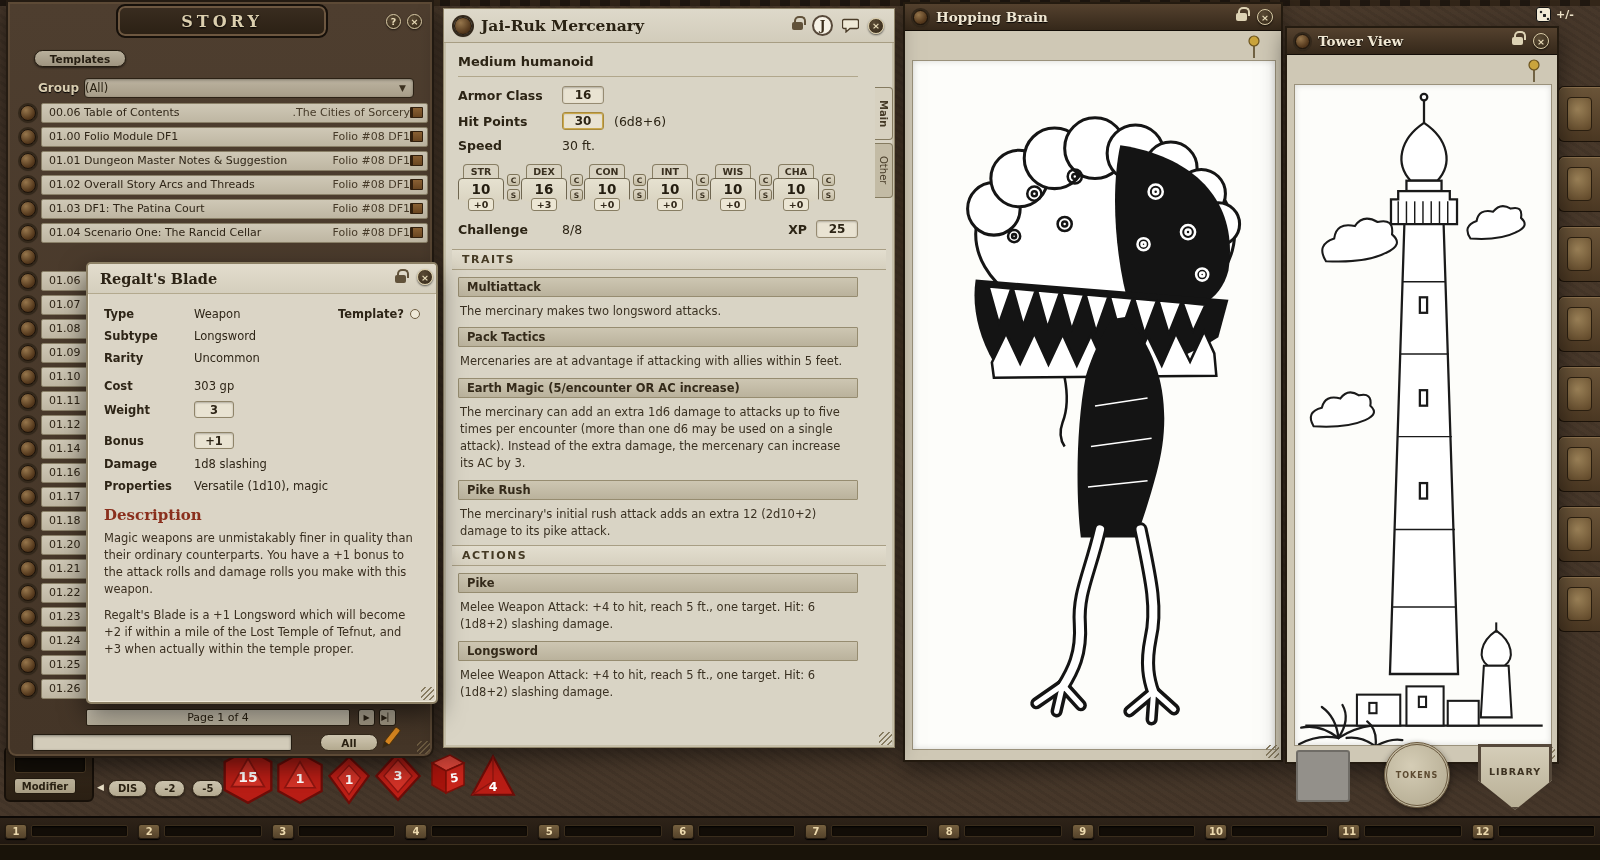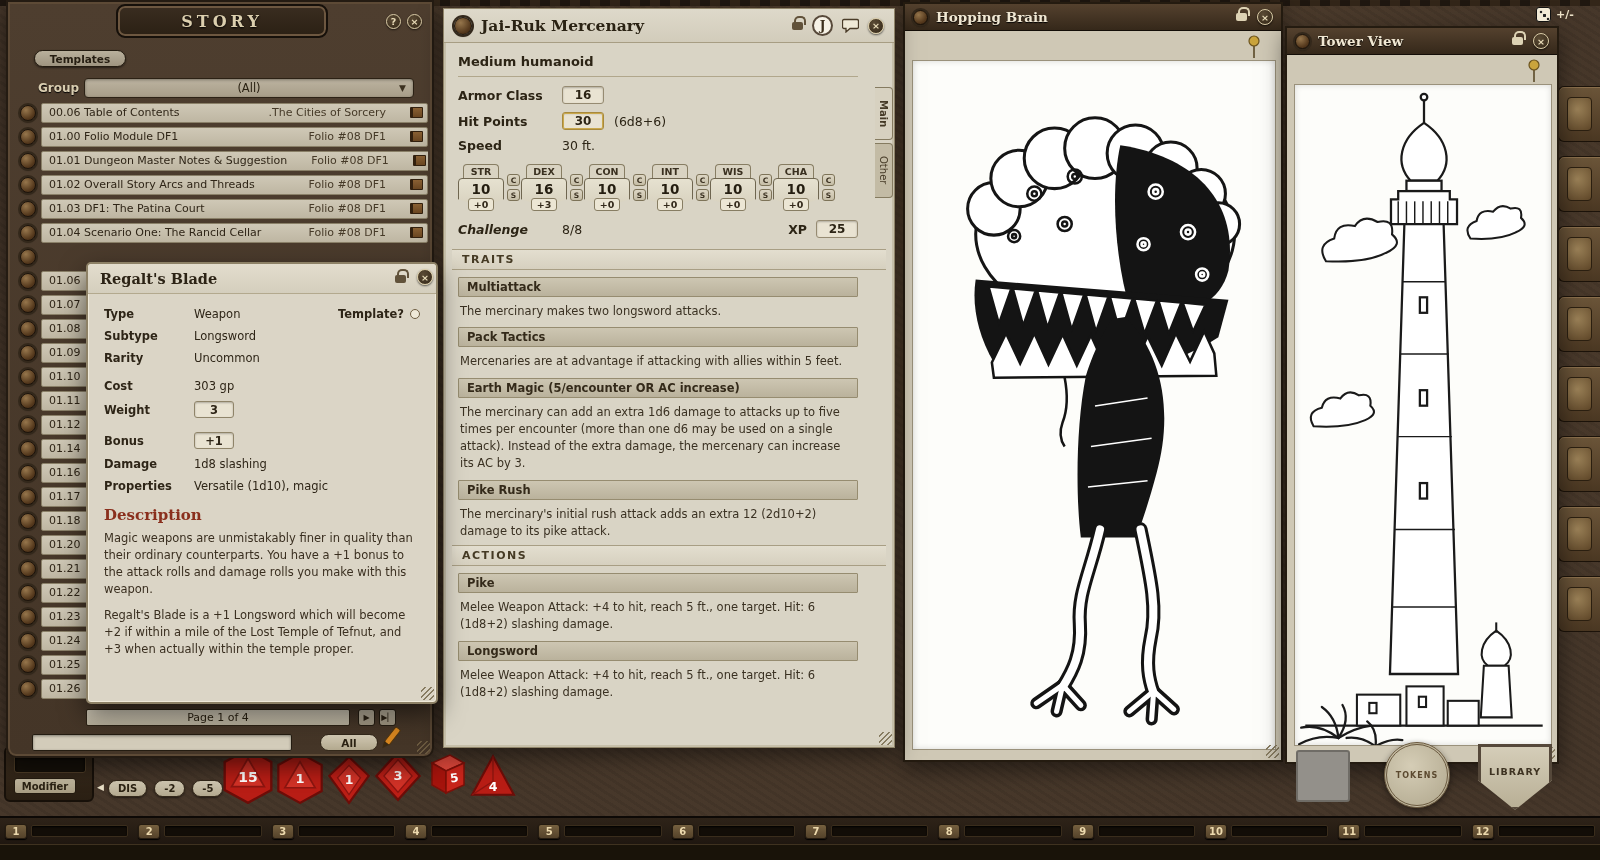--- a/index.html
+++ b/index.html
@@ -38,30 +38,30 @@
     color:#dccfae;text-shadow:0 1px 2px #000;cursor:move;}
   .story-help{position:absolute;left:378px;top:12px;width:15px;height:15px}
   .story-close{position:absolute;left:399px;top:12px;width:15px;height:15px}
   .templates{position:absolute;left:26px;top:48px;width:92px;height:17px;border-radius:9px;
     background:linear-gradient(#b9b09c,#9e9480);border:1px solid #241c11;color:#261e12;
     font-size:10.5px;font-weight:bold;display:flex;align-items:center;justify-content:center;
     box-shadow:0 1px 2px rgba(0,0,0,.5);cursor:pointer;}
   .group-label{position:absolute;left:30px;top:79px;font-size:12px;font-weight:bold;color:#d9cdb0;text-shadow:0 1px 1px #000;}
   .group-select{position:absolute;left:76px;top:76px;width:330px;height:20px;border-radius:4px;
     background:linear-gradient(#bcb3a0,#a79d88);border:1px solid #2c2215;
-    box-shadow:inset 0 1px 3px rgba(0,0,0,.35);display:flex;align-items:center;justify-content:center;
+    box-shadow:inset 0 1px 3px rgba(0,0,0,.35);display:flex;align-items:center;
     font-size:11.5px;color:#2a2112;cursor:pointer;}
   .group-select .caret{position:absolute;right:7px;font-size:9px;color:#3c3120;}
   .story-list{position:absolute;left:8px;top:100px;width:412px;height:604px;
     display:flex;flex-direction:column;gap:3px;overflow:hidden;}
   .story-row{height:21px;display:flex;align-items:center;gap:5px;flex:0 0 auto;}
   .story-row .knob{width:16px;height:16px;margin-left:4px;cursor:pointer;}
   .row-strip{flex:1;height:20px;background:linear-gradient(#cfc8b6,#beb6a2);
     border:1px solid #8a8068;border-radius:2px;display:flex;align-items:center;
-    padding:0 4px 0 7px;gap:24px;cursor:pointer;}
+    padding:0 4px 0 7px;gap:0;cursor:pointer;}
   .row-name{font-size:11px;color:#2f2517;white-space:nowrap;overflow:hidden;flex:1;}
   .row-module{font-size:11px;color:#463a28;white-space:nowrap;}
   .book{width:13px;height:11px;background:linear-gradient(#8a6134,#6b4722);
     border:1px solid #33210f;border-left-width:3px;border-radius:1px;flex:0 0 auto;}
   .page-strip{position:absolute;left:78px;top:707px;width:264px;height:17px;
     background:linear-gradient(#cfc8b6,#b8b09c);border:1px solid #2c2215;border-radius:2px;
     display:flex;align-items:center;justify-content:center;font-size:11px;color:#2a2112;}
   .page-btn{position:absolute;top:707px;width:17px;height:17px;border-radius:3px;
     background:linear-gradient(#bcb3a0,#9e9480);border:1px solid #241c11;color:#2c2215;
     font-size:8px;display:flex;align-items:center;justify-content:center;cursor:pointer;}
@@ -129,21 +129,21 @@
   .ab-score{border:1.5px solid #6f6650;background:linear-gradient(#e6e1d0,#d8d2bf);font-size:13.5px;
     font-weight:bold;padding:2px 0 8px;border-radius:4px;color:#241d10;
     clip-path:polygon(0 0,100% 0,100% 76%,50% 100%,0 76%);}
   .ab-mod{position:relative;margin:-8px auto 0;width:26px;font-size:9.5px;font-weight:bold;
     background:#ece6d4;border:1px solid #877d63;border-radius:3px;color:#33291a;z-index:2;}
   .ab-btns{display:flex;flex-direction:column;gap:3px;}
   .ab-btn{width:13px;height:12px;font-size:7.5px;font-weight:bold;display:flex;align-items:center;
     justify-content:center;background:linear-gradient(#ddd6c4,#c5bda6);border:1px solid #7d7358;
     border-radius:3px;color:#3a3020;cursor:pointer;}
   .chrow{display:flex;align-items:center;margin:9px 0 11px;font-size:12.5px;color:#2c2415;}
-  .chrow .lbl{width:104px;font-weight:bold;font-style:italic;}
+  .chrow .lbl{width:104px;font-weight:bold;}
   .chrow .xpl{margin-left:auto;font-weight:bold;margin-right:9px;}
   .section-bar{margin:5px -28px 7px -6px;padding:3px 10px;
     background:linear-gradient(#e3decf,#d6d0bf);border-top:1px solid #a89e84;border-bottom:1px solid #a89e84;
     font-size:11px;font-weight:bold;letter-spacing:1.5px;color:#453a24;}
   .feat-bar{margin:7px 0 0;padding:2px 8px;background:linear-gradient(#cdc6b2,#bab29c);
     border:1px solid #968c70;font-size:11.5px;font-weight:bold;color:#342a1a;border-radius:1px;}
   .feat-text{margin:6px 2px 5px;font-size:11.5px;line-height:1.5;color:#3a3122;}
   .npc-tabs{position:absolute;top:78px;right:1px;display:flex;flex-direction:column;gap:3px;}
   .npc-tab{writing-mode:vertical-rl;font-size:10px;padding:12px 3px;background:#c3bba5;
     border:1px solid #857b60;border-left:none;border-radius:0 4px 4px 0;color:#453a26;cursor:pointer;}

